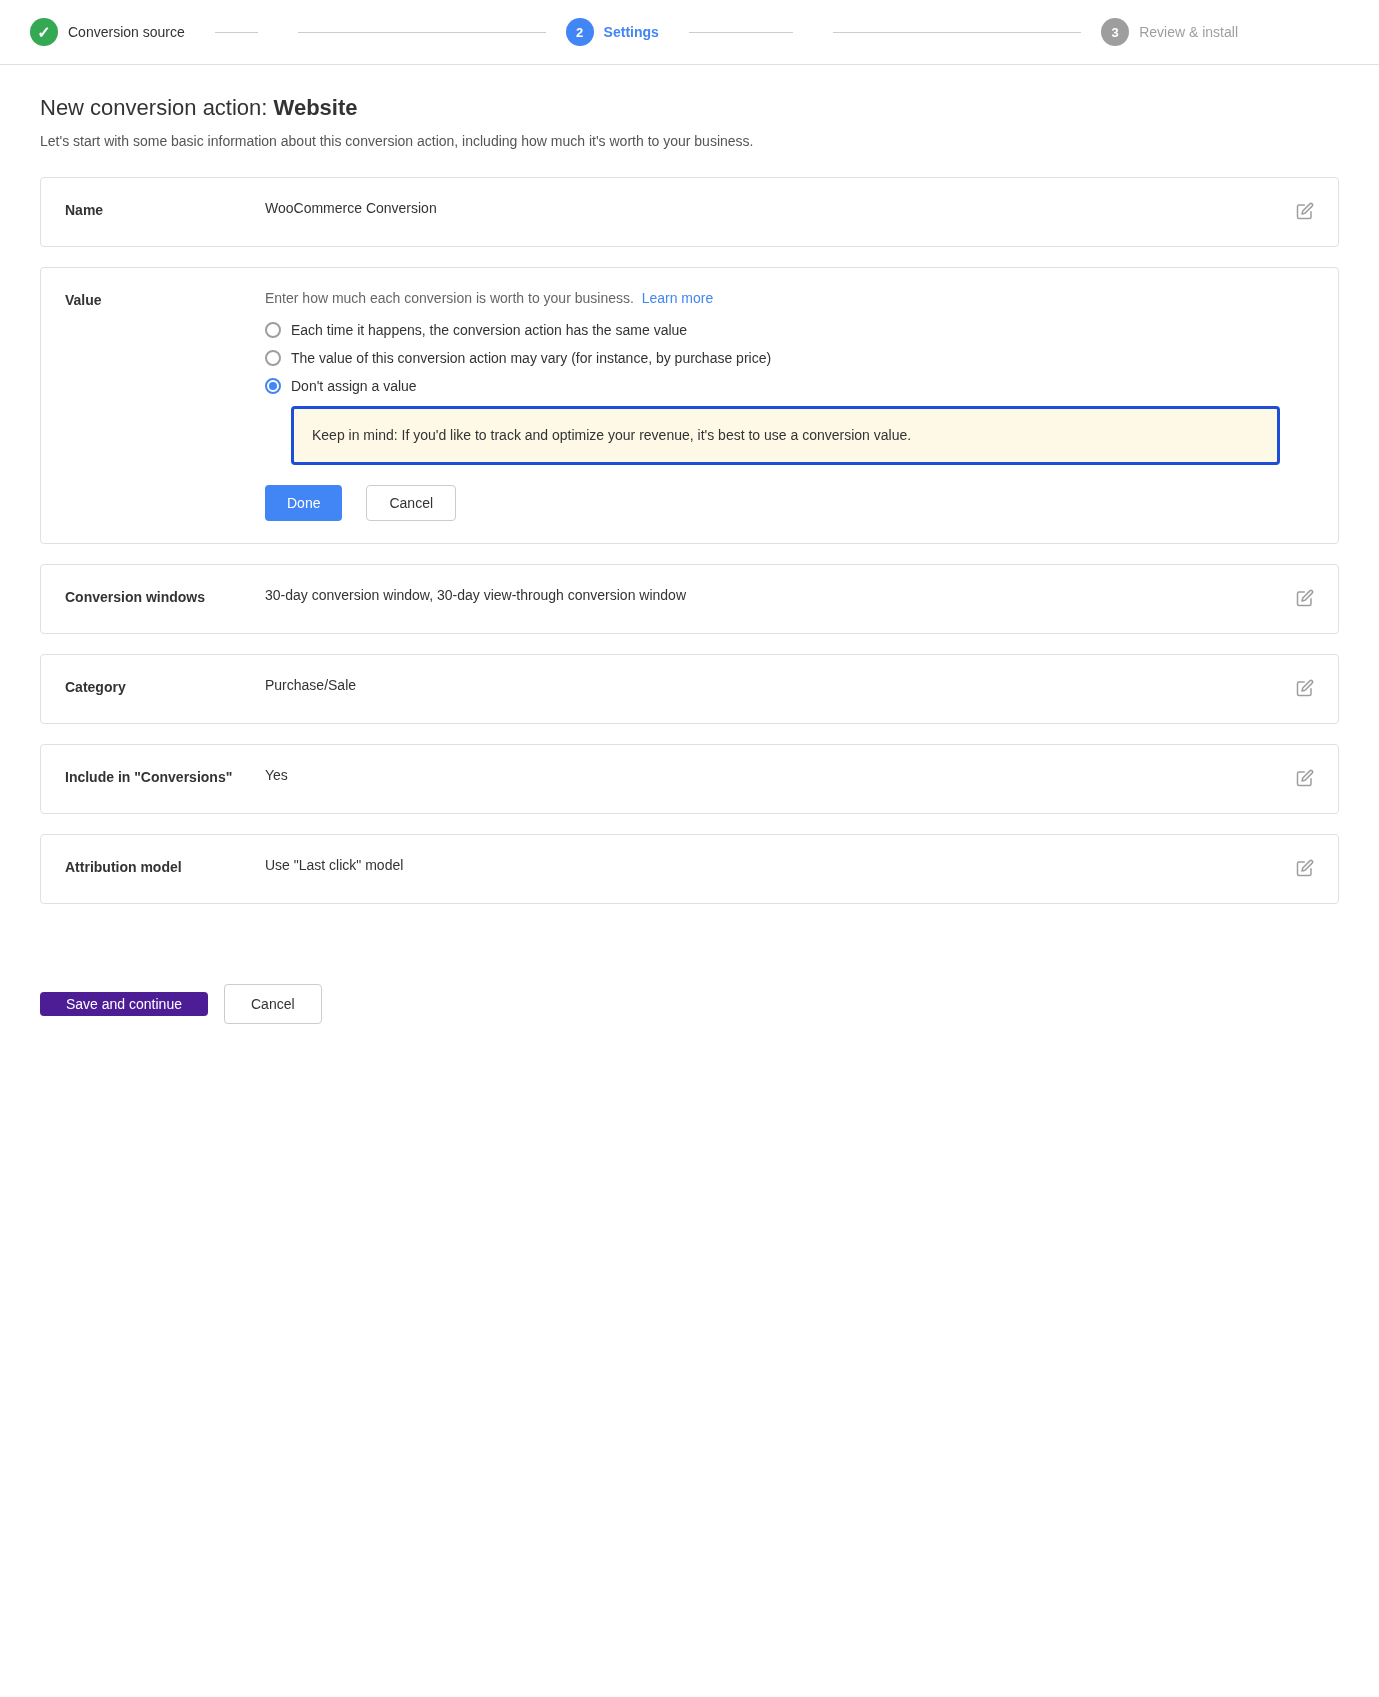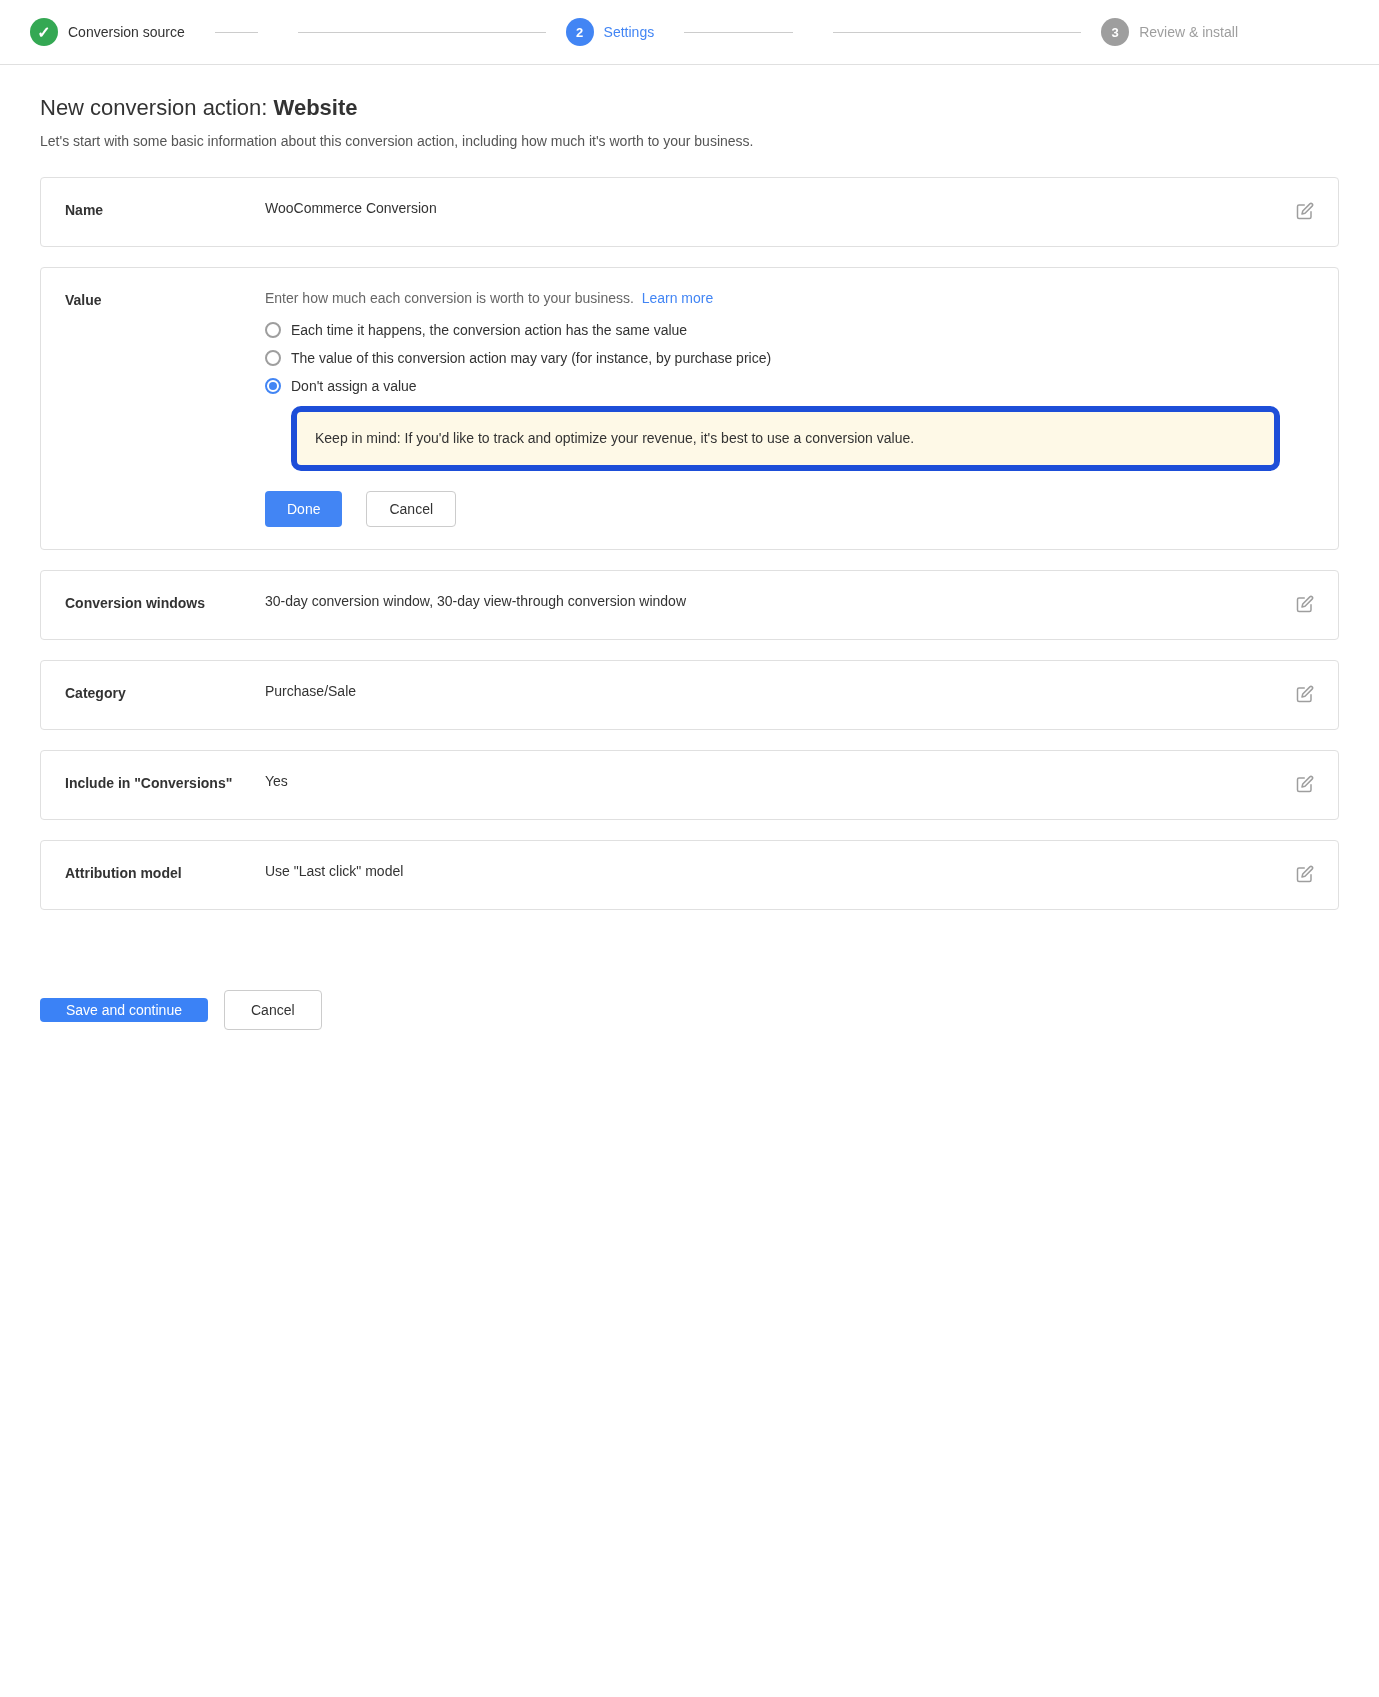--- a/index.html
+++ b/index.html
@@ -55,21 +55,21 @@
     .step-circle.inactive {
       background: #9e9e9e;
       color: #fff;
     }
     .step-label {
       font-size: 14px;
       color: #333;
     }
     .step-label.active {
       color: #4285f4;
-      font-weight: 400;
+      font-weight: 700;
     }
     .step-label.inactive {
       color: #9e9e9e;
     }
 
     
     .main-content {
       padding: 30px 40px;
     }
 
@@ -176,22 +176,22 @@
     .radio-btn.selected::after {
       content: '';
       width: 8px;
       height: 8px;
       border-radius: 50%;
       background: #4285f4;
     }
 
     .warning-box {
       background: #fef9e7;
-      border: 6px solid #1d4ed8;
-      border-radius: 10px;
+      border: 3px solid #1d4ed8;
+      border-radius: 4px;
       padding: 16px 18px;
       font-size: 14px;
       color: #333;
       margin: 10px 0 20px 26px;
       line-height: 1.5;
     }
 
     .button-row {
       display: flex;
       gap: 24px;
@@ -217,21 +217,21 @@
     }
 
     
     .bottom-actions {
       display: flex;
       align-items: center;
       gap: 16px;
       padding: 30px 40px 40px;
     }
     .btn-save {
-      background: #3b82f6;
+      background: #4c1d95;
       color: #fff;
       border: none;
       border-radius: 4px;
       padding: 4px 26px;
       font-size: 14px;
       cursor: pointer;
     }
     .btn-cancel-bottom {
       background: #fff;
       color: #333;

